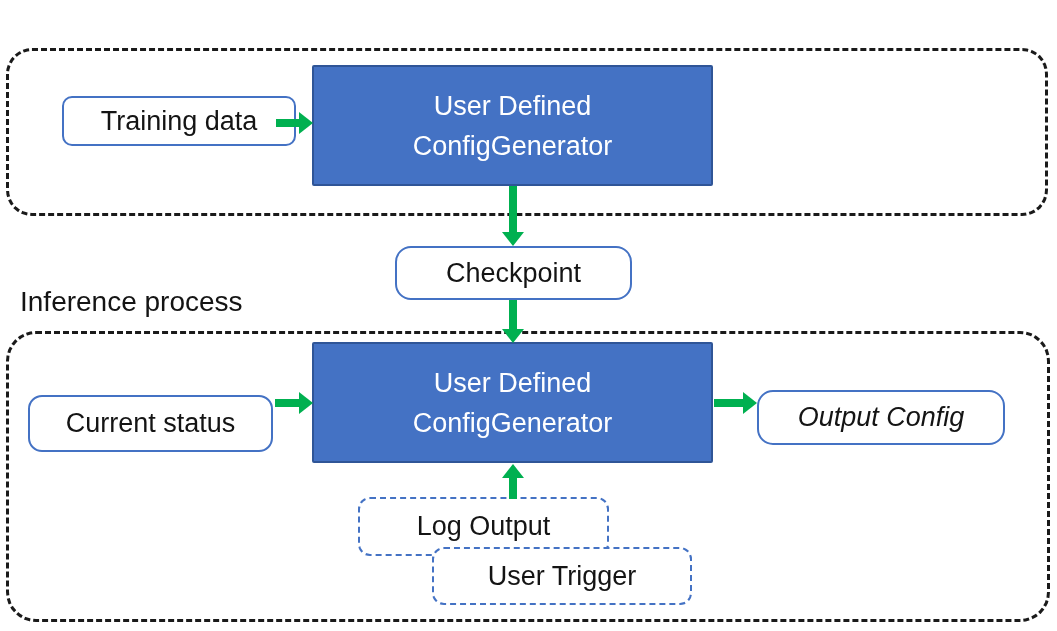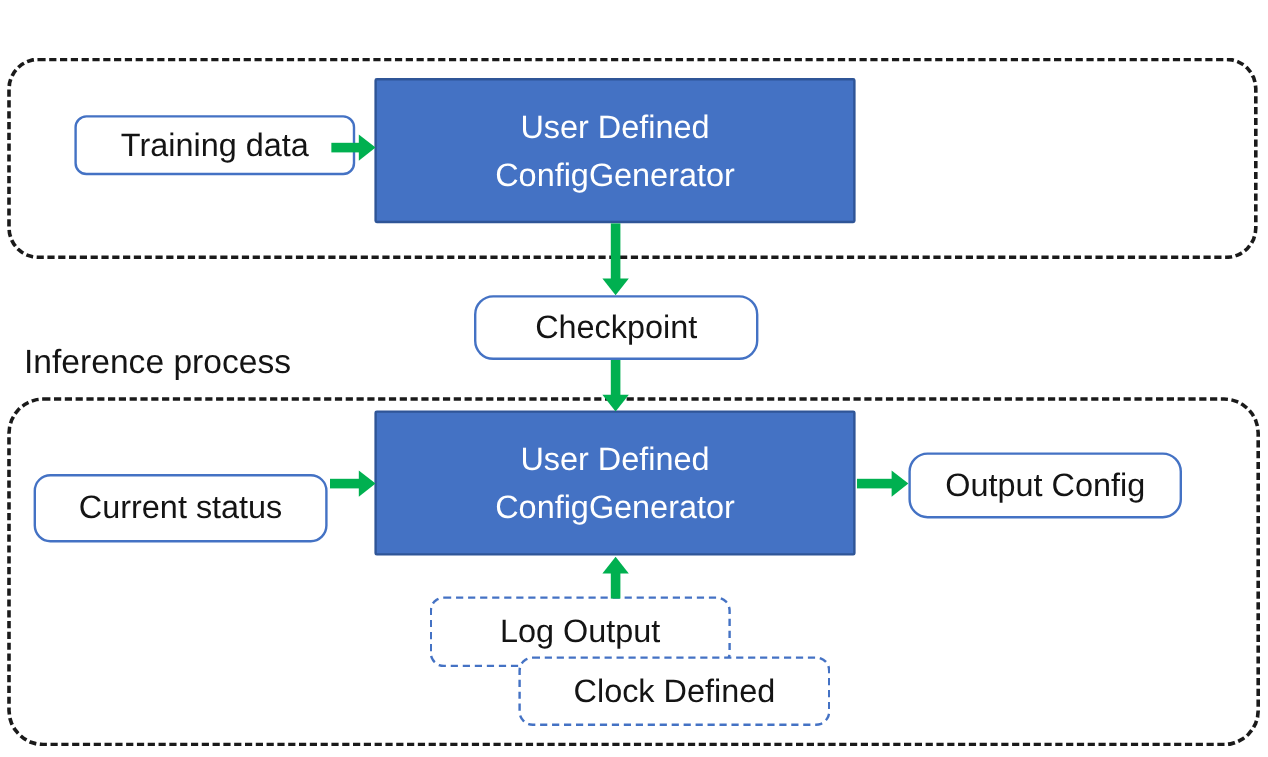--- a/index.html
+++ b/index.html
@@ -129,26 +129,26 @@
     <span>ConfigGenerator</span>
   </div>
 
   <div class="arrow" style="left:714px;top:391px;">
     <svg width="43" height="24" viewBox="0 0 43 24">
       <rect class="arrow-fill" x="0" y="8" width="30" height="8"></rect>
       <polygon class="arrow-fill" points="29,1 43,12 29,23"></polygon>
     </svg>
   </div>
 
-  <div class="node white-node" style="left:757px;top:377px;width:228px;height:55px;">Output Config</div>
+  <div class="node white-node" style="left:757px;top:390px;width:248px;height:55px;font-style:italic;">Output Config</div>
 
   <div class="arrow" style="left:501px;top:464px;">
     <svg width="24" height="35" viewBox="0 0 24 35">
       <polygon class="arrow-fill" points="1,14 23,14 12,0"></polygon>
       <rect class="arrow-fill" x="8" y="13" width="8" height="22"></rect>
     </svg>
   </div>
 
   <div class="node trigger-node" style="left:358px;top:497px;width:251px;height:59px;z-index:2;">Log Output</div>
 
-  <div class="node trigger-node" style="left:432px;top:547px;width:260px;height:58px;z-index:3;">Clock Defined</div>
+  <div class="node trigger-node" style="left:432px;top:547px;width:260px;height:58px;z-index:3;">User Trigger</div>
 
 </div>
 
 </body></html>

